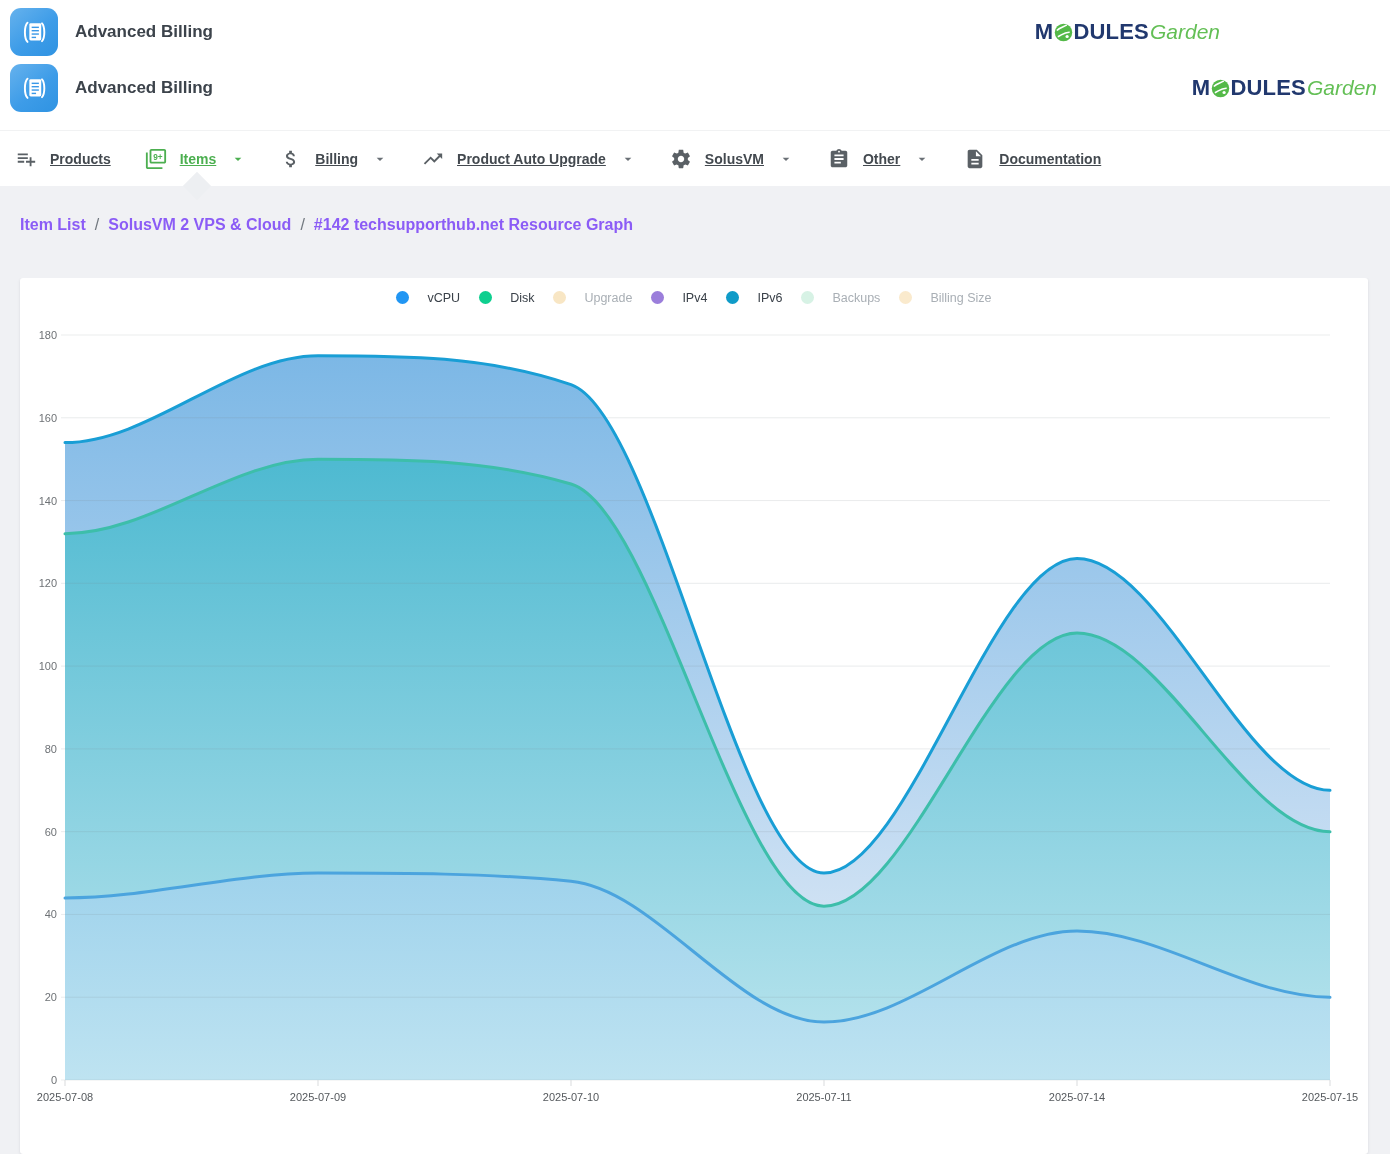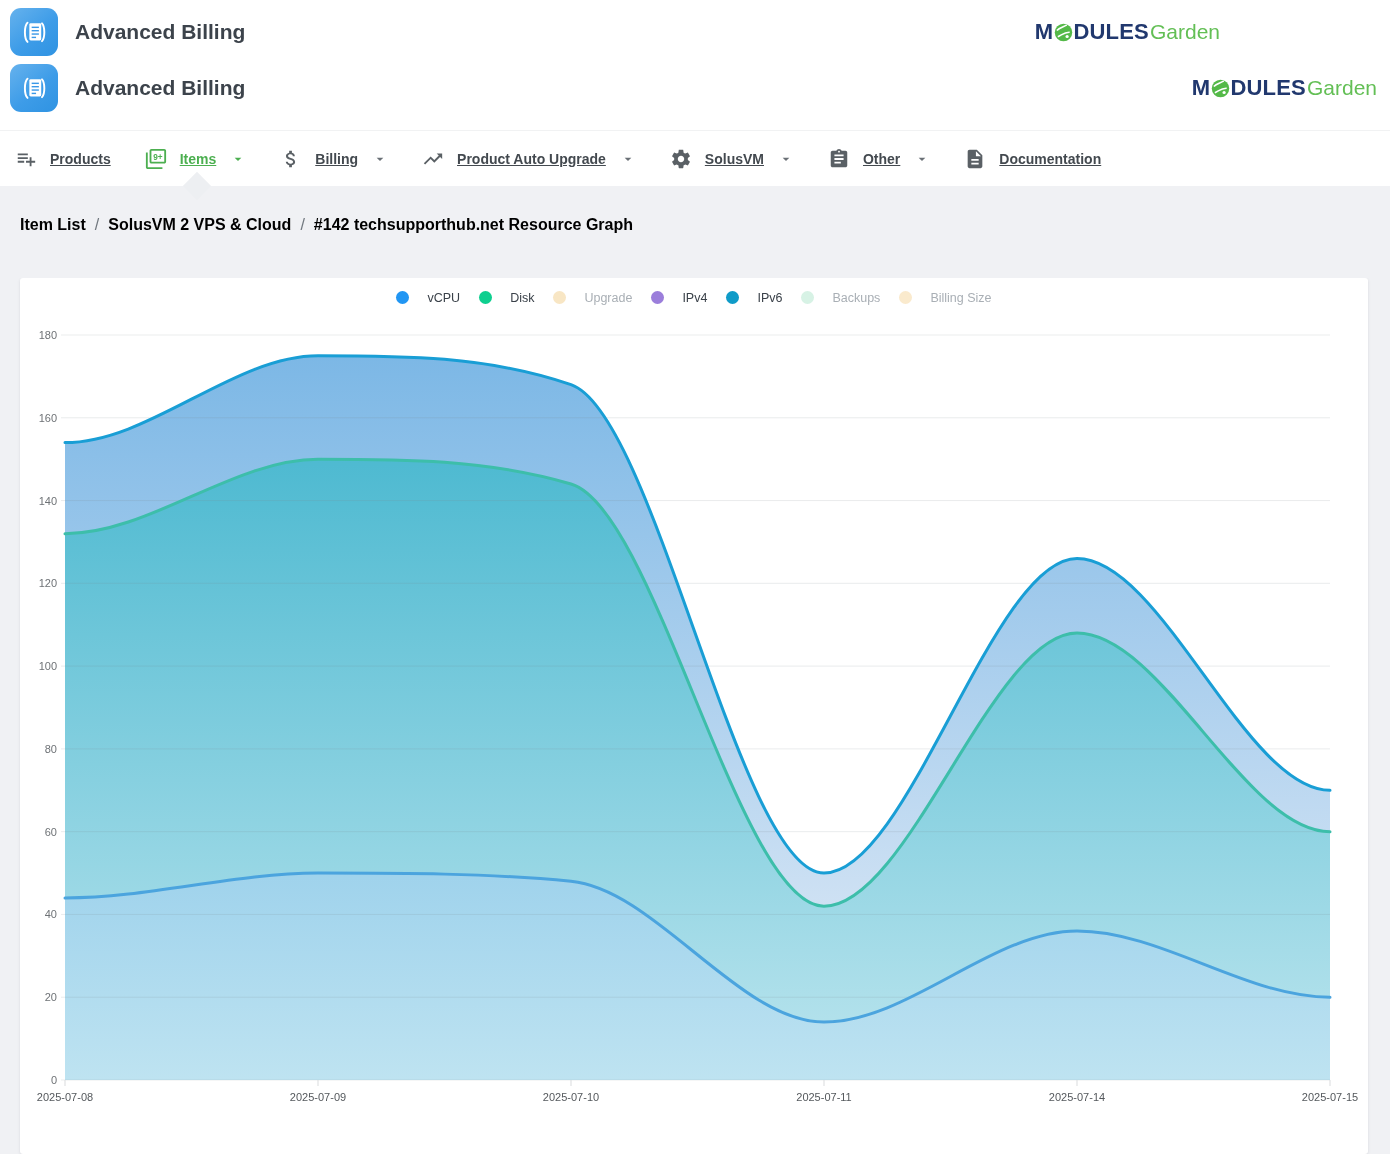--- a/index.html
+++ b/index.html
@@ -8,45 +8,45 @@
   .page { width:1390px; height:1154px; position:relative; }
 
   
   header { height:130px; background:#fff; position:relative; }
   .brand-row { position:absolute; left:10px; right:0; display:flex; align-items:center; }
   .brand-row.r1 { top:8px;  height:48px; }
   .brand-row.r2 { top:63px; height:50px; }
   .brand-icon { width:48px; height:48px; border-radius:11px;
     background:linear-gradient(140deg,#66B2ED 0%,#3D9CE8 55%,#2F93E2 100%);
     display:flex; align-items:center; justify-content:center; flex:0 0 auto; }
-  .brand-title { margin-left:17px; font-size:21px; font-weight:700; color:#3C434B; }
+  .brand-title { margin-left:17px; font-size:17px; font-weight:700; color:#3C434B; }
   .mg-logo { position:absolute; top:50%; transform:translateY(-50%);
     display:flex; align-items:center; white-space:nowrap; }
   .brand-row.r1 .mg-logo { right:170px; }
   .brand-row.r2 .mg-logo { right:13px; }
   .mg-m { font-size:22px; font-weight:700; color:#21386E; letter-spacing:.2px; }
-  .mg-g { font-size:21px; color:#63BF55; margin-left:1px; }
+  .mg-g { font-size:21px; font-style:italic; color:#63BF55; margin-left:1px; }
   .mg-globe { margin:0 0px 0 1px; display:inline-flex; }
 
   
   nav { height:56px; background:#fff; border-top:1px solid #F1F2F3;
     display:flex; align-items:center; padding-left:15px; gap:34px; position:relative; }
   .nav-item { display:flex; align-items:center; gap:13px; cursor:pointer;
     color:#43494F; font-size:14px; font-weight:700;text-decoration:underline; }
   .nav-item svg.ni { fill:#5A6065; }
   .nav-item .caret { fill:#6A7076; margin-left:1px; }
   .nav-item.active { color:var(--active,#4CAF50); }
   .nav-item.active svg.ni, .nav-item.active .caret { fill:var(--active,#4CAF50); }
 
   
   .breadcrumb-bar { background:#F0F1F4; height:92px; padding:30px 0 0 20px;
     position:relative; font-size:16px; }
   .notch { position:absolute; left:187px; top:-10px; width:20px; height:20px;
     background:#EDEFF2; transform:rotate(45deg); }
-  .crumb { color:#000000; font-weight:700; }
+  .crumb { color:#8b5cf6; font-weight:700; }
   .crumb.link { cursor:pointer; }
   .crumb-sep { color:#70777E; font-weight:400; margin:0 9px; }
 
   
   main { padding:0 22px 0 20px; height:876px; }
   .card { background:#fff; border-radius:3px; height:876px; overflow:hidden;
     box-shadow:0 1px 3px rgba(60,64,67,.13); }
   .card-header { height:46px; display:flex; align-items:center;
     justify-content:space-between; padding:0 17px; border-bottom:1px solid #F2F3F5; }
   .card-title { font-size:15px; font-weight:400; color:#3F4650; }

